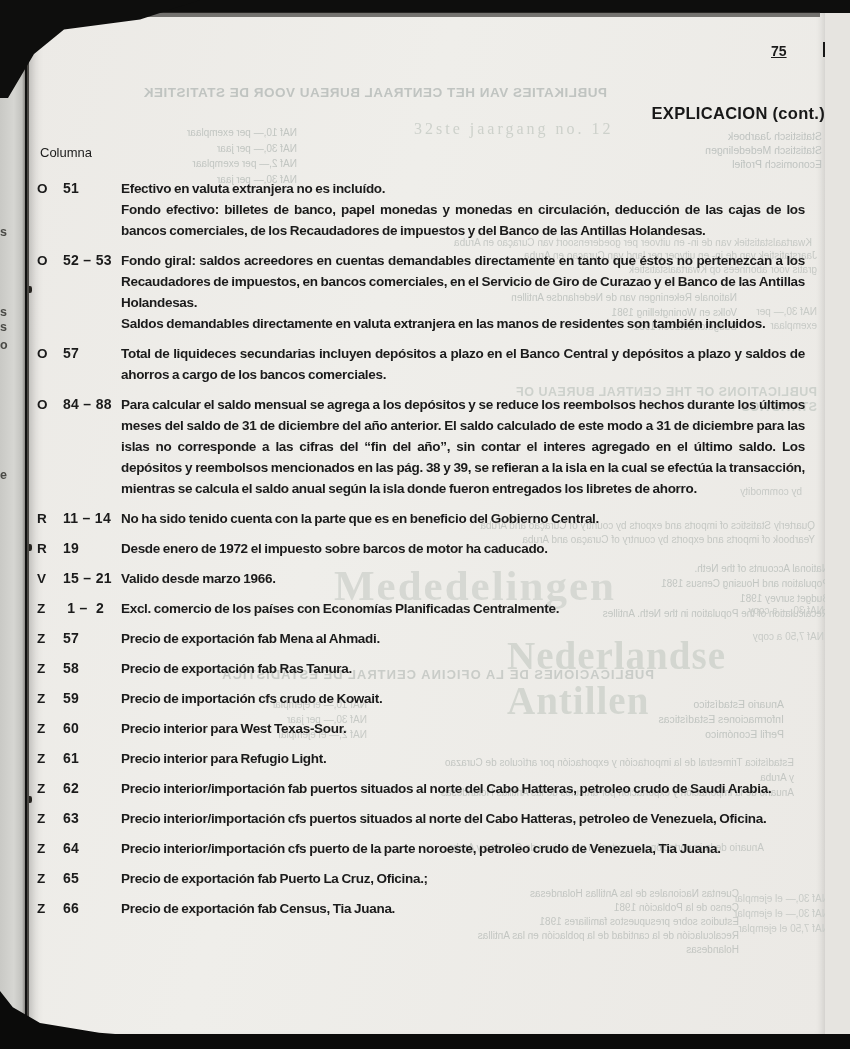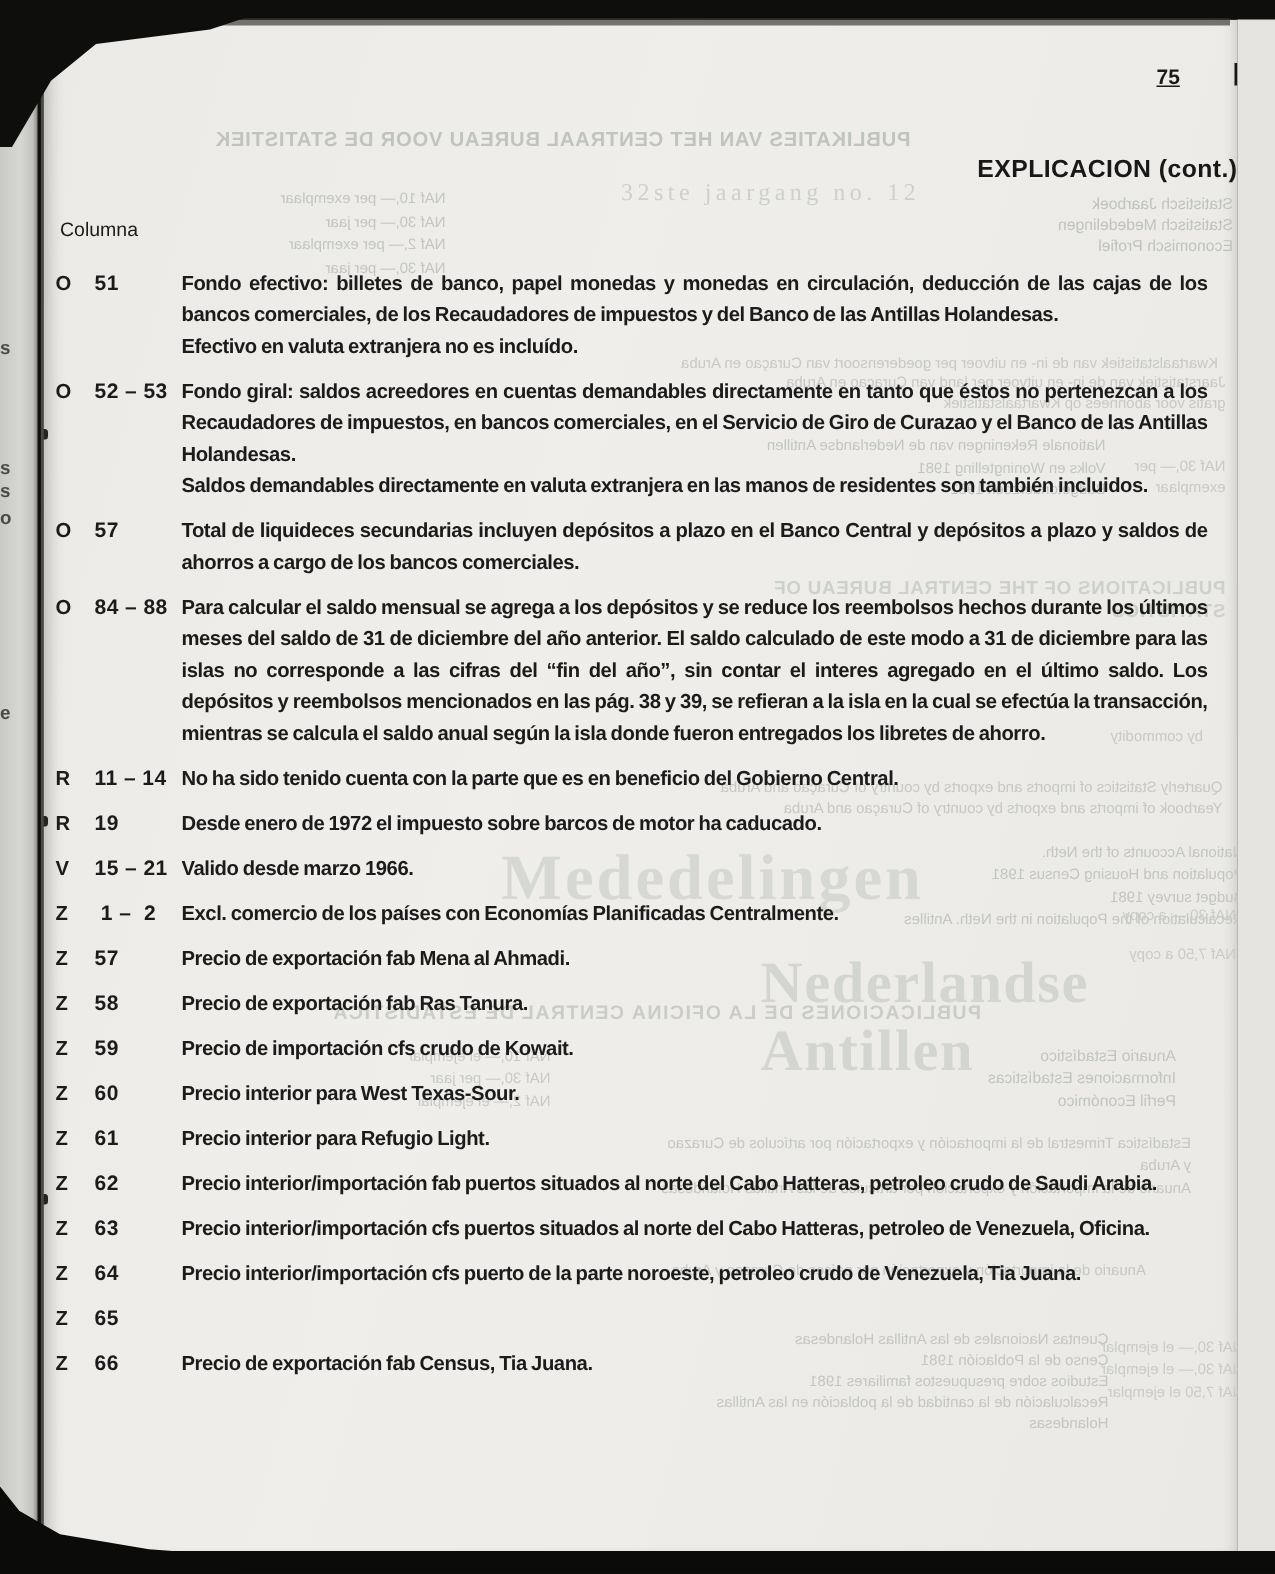--- a/index.html
+++ b/index.html
@@ -109,22 +109,22 @@
     <div class="content">
       <div class="pagenum">75</div>
       <div class="edge-tick"></div>
       <div class="title">EXPLICACION (cont.)</div>
       <div class="colhead">Columna</div>
       <div class="entries" id="entries">
   <div class="row">
     <span class="sec">O</span>
     <span class="cols">51</span>
     <div class="txt">
+              <div>Efectivo en valuta extranjera no es incluído.</div>
               <div>Fondo efectivo: billetes de banco, papel monedas y monedas en circulación, deducción de las cajas de los bancos comerciales, de los Recaudadores de impuestos y del Banco de las Antillas Holandesas.</div>
-              <div>Efectivo en valuta extranjera no es incluído.</div>
             </div>
   </div>
 
   <div class="row">
     <span class="sec">O</span>
     <span class="cols">52 – 53</span>
     <div class="txt">
               <div>Fondo giral: saldos acreedores en cuentas demandables directamente en tanto que éstos no pertenezcan a los Recaudadores de impuestos, en bancos comerciales, en el Servicio de Giro de Curazao y el Banco de las Antillas Holandesas.</div>
               <div>Saldos demandables directamente en valuta extranjera en las manos de residentes son también incluidos.</div>
             </div>
@@ -238,20 +238,23 @@
     <span class="sec">Z</span>
     <span class="cols">64</span>
     <div class="txt">
               <div>Precio interior/importación cfs puerto de la parte noroeste, petroleo crudo de Venezuela, Tia Juana.</div>
             </div>
   </div>
 
   <div class="row">
     <span class="sec">Z</span>
     <span class="cols">65</span>
+    <div class="txt">
+              <div>Precio de exportación fab Puerto La Cruz, Oficina.;</div>
+            </div>
   </div>
 
   <div class="row">
     <span class="sec">Z</span>
     <span class="cols">66</span>
     <div class="txt">
               <div>Precio de exportación fab Census, Tia Juana.</div>
             </div>
   </div>
 </div>

